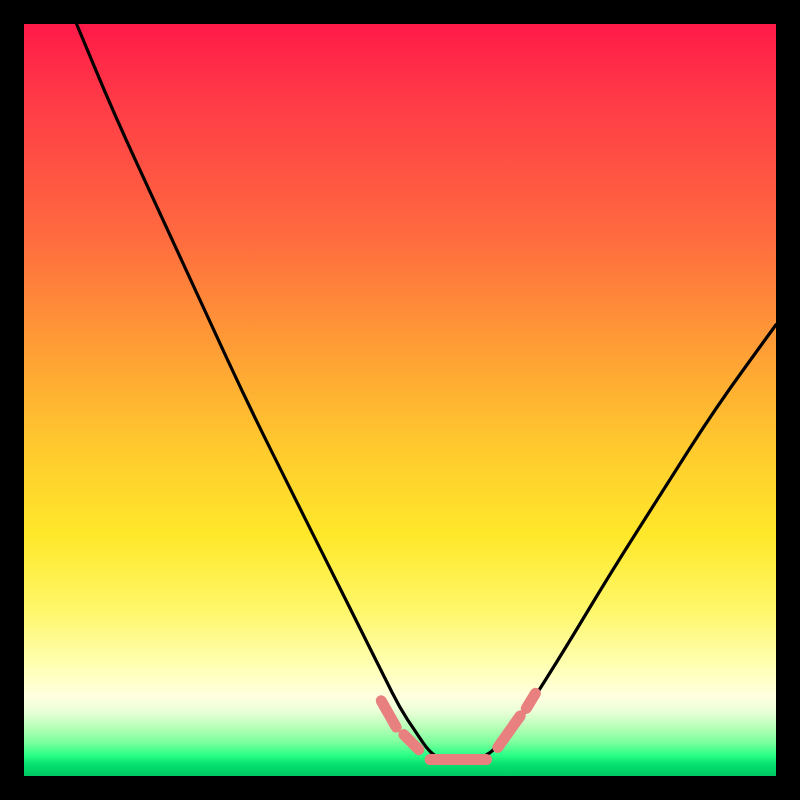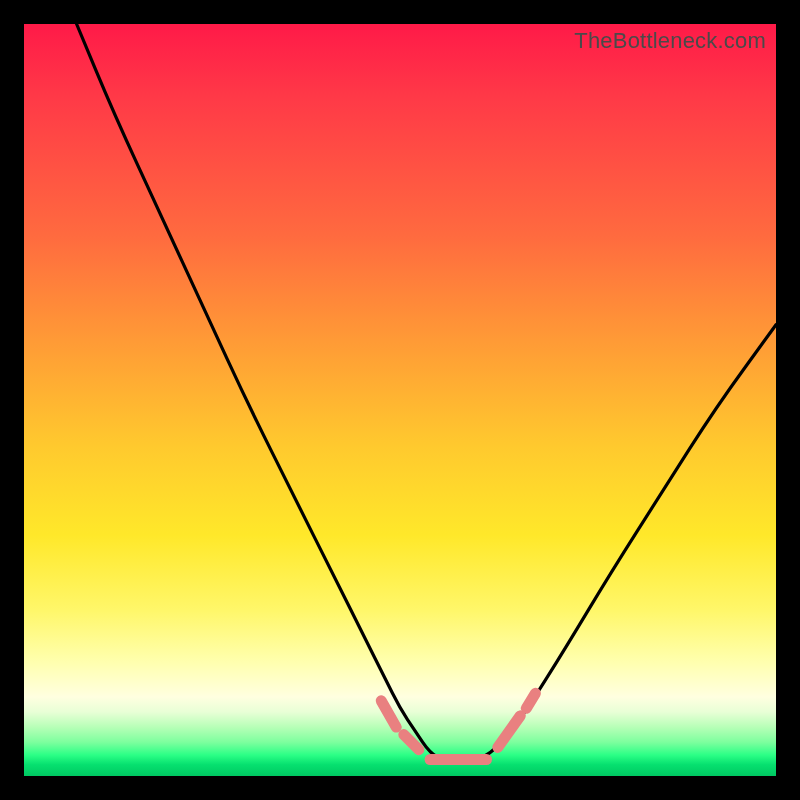--- a/index.html
+++ b/index.html
@@ -81,14 +81,13 @@
 
     <g class="valley-marks" id="valley-marks">
         <line x1="357.2" y1="676.8" x2="372.2" y2="703.1"></line>
         <line x1="379.8" y1="710.6" x2="394.8" y2="725.7"></line>
         <line x1="406.1" y1="735.5" x2="462.5" y2="735.5"></line>
         <line x1="473.8" y1="723.4" x2="496.3" y2="691.8"></line>
         <line x1="502.3" y1="684.3" x2="511.4" y2="669.3"></line>
       </g>
   </svg>
 
-  <div class="watermark">TheBottleneck.com</div>
 </div>
 
 </body></html>

